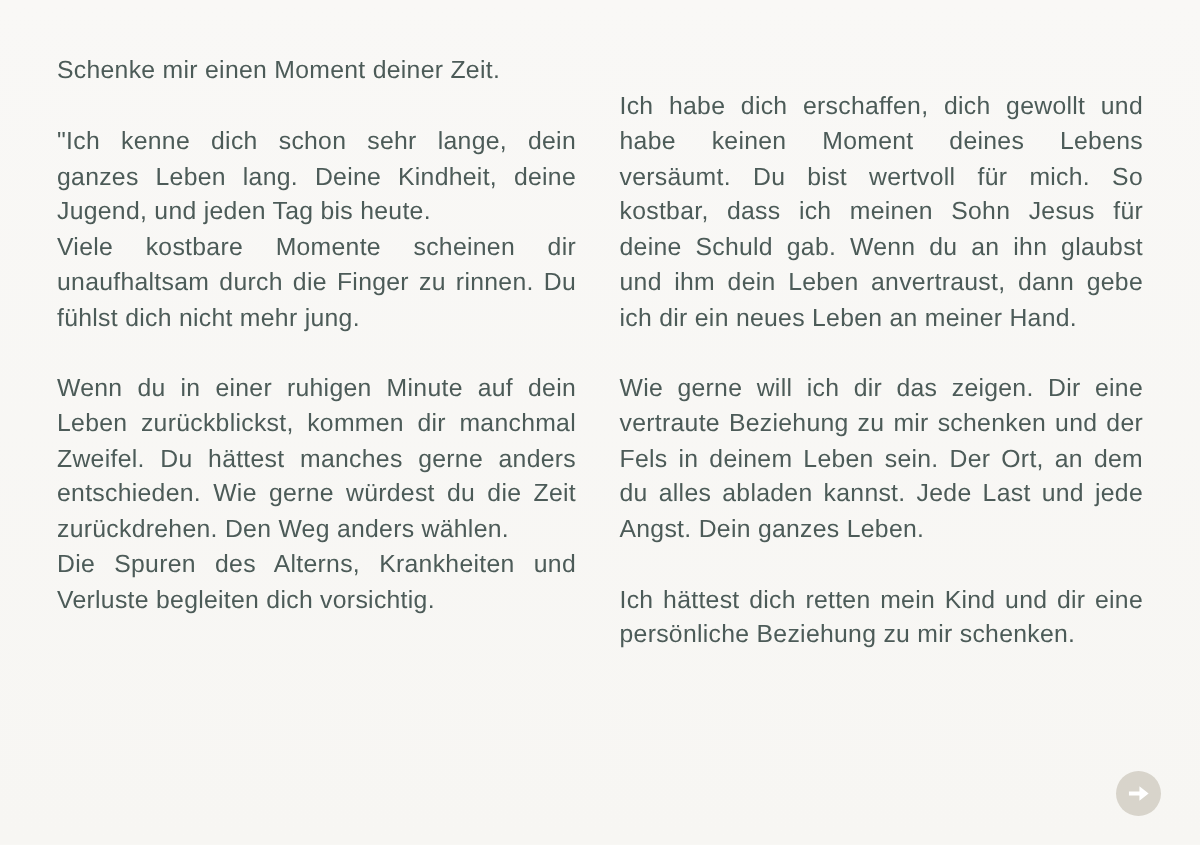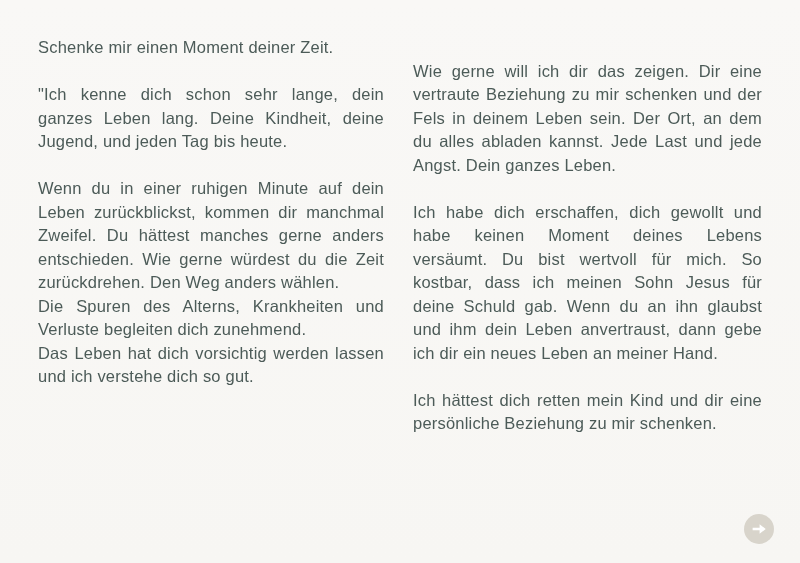--- a/index.html
+++ b/index.html
@@ -53,28 +53,28 @@
   .next-button svg { display: block; }
 </style>
 </head>
 <body>
 
 <div class="page">
 
   <div class="column column-left">
     <p>Schenke mir einen Moment deiner Zeit.</p>
     <p class="spaced">"Ich kenne dich schon sehr lange, dein ganzes Leben lang. Deine Kindheit, deine Jugend, und jeden Tag bis heute.</p>
+    <p>Viele kostbare Momente scheinen dir unaufhaltsam durch die Finger zu rinnen. Du fühlst dich nicht mehr jung.</p>
     <p class="spaced">Wenn du in einer ruhigen Minute auf dein Leben zurückblickst, kommen dir manchmal Zweifel. Du hättest manches gerne anders entschieden. Wie gerne würdest du die Zeit zurückdrehen. Den Weg anders wählen.</p>
-    <p>Die Spuren des Alterns, Krankheiten und Verluste begleiten dich zunehmend.</p>
-    <p>Das Leben hat dich vorsichtig werden lassen und ich verstehe dich so gut.</p>
+    <p>Die Spuren des Alterns, Krankheiten und Verluste begleiten dich vorsichtig.</p>
   </div>
 
   <div class="column column-right">
+    <p class="spaced">Ich habe dich erschaffen, dich gewollt und habe keinen Moment deines Lebens versäumt. Du bist wertvoll für mich. So kostbar, dass ich meinen Sohn Jesus für deine Schuld gab. Wenn du an ihn glaubst und ihm dein Leben anvertraust, dann gebe ich dir ein neues Leben an meiner Hand.</p>
     <p class="spaced">Wie gerne will ich dir das zeigen. Dir eine vertraute Beziehung zu mir schenken und der Fels in deinem Leben sein. Der Ort, an dem du alles abladen kannst. Jede Last und jede Angst. Dein ganzes Leben.</p>
-    <p class="spaced">Ich habe dich erschaffen, dich gewollt und habe keinen Moment deines Lebens versäumt. Du bist wertvoll für mich. So kostbar, dass ich meinen Sohn Jesus für deine Schuld gab. Wenn du an ihn glaubst und ihm dein Leben anvertraust, dann gebe ich dir ein neues Leben an meiner Hand.</p>
     <p class="spaced">Ich hättest dich retten mein Kind und dir eine persönliche Beziehung zu mir schenken.</p>
   </div>
 
   <button class="next-button" aria-label="next">
     <span>
       <svg width="18" height="18" viewBox="0 0 24 24">
         <path d="M3.5 10.2h9.3V5.6l8.2 6.4-8.2 6.4v-4.6H3.5z" fill="#ffffff"></path>
       </svg>
     </span>
   </button>

